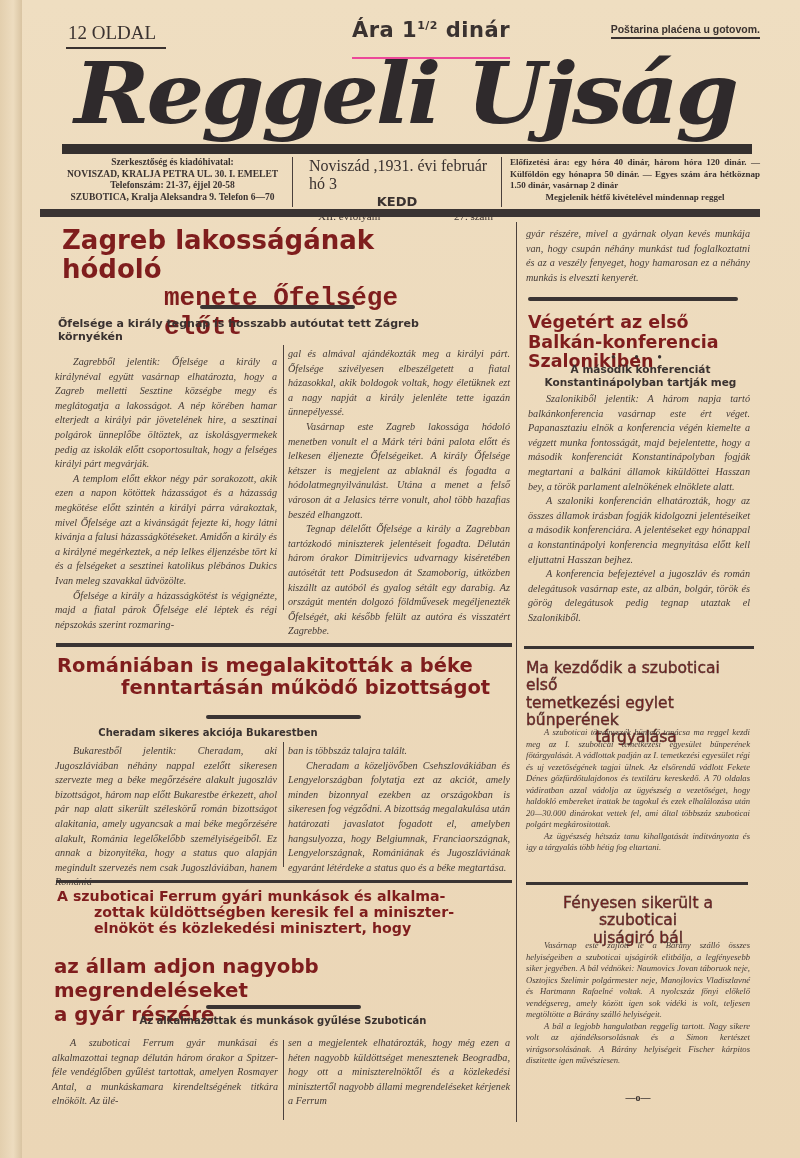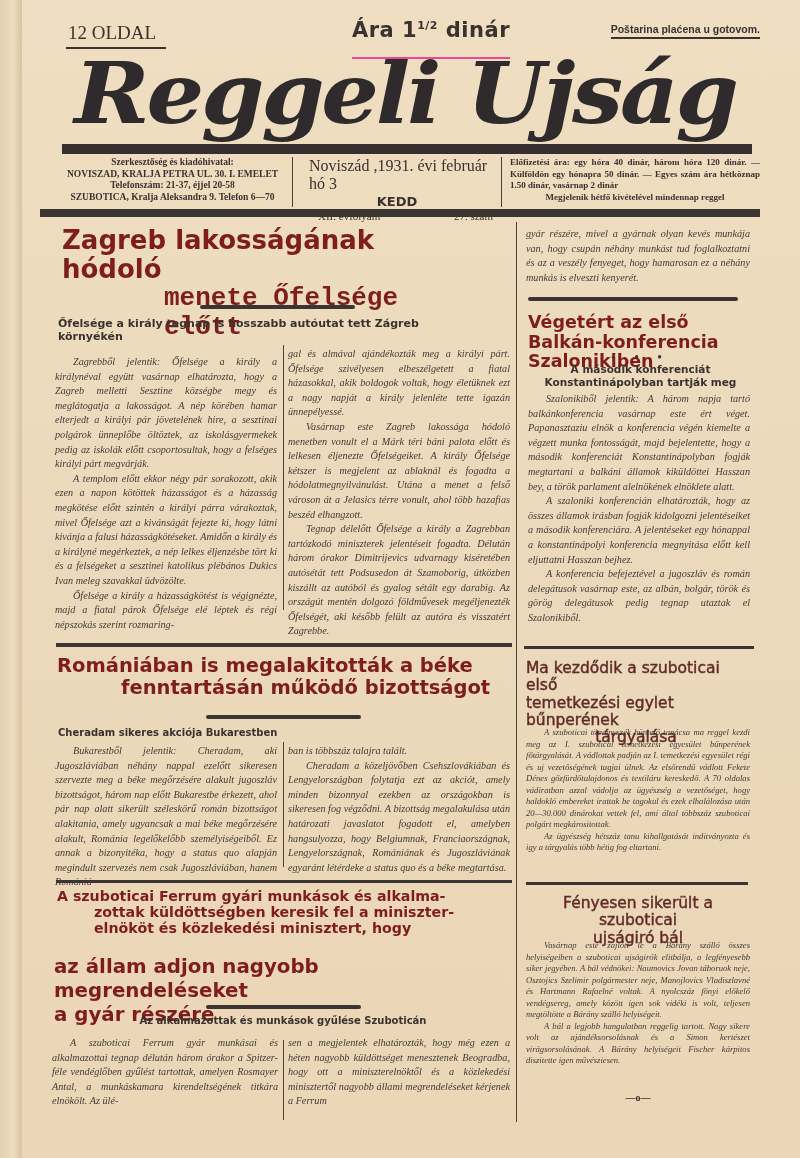--- a/index.html
+++ b/index.html
@@ -133,21 +133,21 @@
   <p>A szaloniki konferencián elhatározták, hogy az összes államok irásban fogják kidolgozni jelentéseiket a második konferenciára. A jelentéseket egy hónappal a konstantinápolyi konferencia megnyitása előtt kell eljuttatni Hasszan bejhez.</p>
   <p>A konferencia befejeztével a jugoszláv és román delegátusok vasárnap este, az albán, bolgár, török és görög delegátusok pedig tegnap utaztak el Szalonikiből.</p>
 </div>
 <div class="hline" style="left:524px; top:646px; width:230px; height:3px;"></div>
 
 <div class="h1" style="left:57px; top:655px; width:450px; font-size:19.5px;">
   <div>Romániában is megalakitották a béke</div>
   <div style="padding-left:64px;">fenntartásán működő bizottságot</div>
 </div>
 <div class="short-rule" style="left:206px; top:715px; width:155px;"></div>
-<div class="h-sub" style="left:58px; top:727px; width:300px; font-size:10px;">Cheradam sikeres akciója Bukarestben</div>
+<div class="h-sub" style="left:58px; top:727px; width:300px; font-size:10px;text-align:center;">Cheradam sikeres akciója Bukarestben</div>
 <div class="body-text" style="left:55px; top:744px; width:222px;">
   <p>Bukarestből jelentik: Cheradam, aki Jugoszláviában néhány nappal ezelőtt sikeresen szervezte meg a béke megőrzésére alakult jugoszláv bizottságot, három nap előtt Bukarestbe érkezett, ahol pár nap alatt sikerült széleskörű román bizottságot alakitania, amely ugyancsak a mai béke megőrzésére alakult, Románia legelőkelőbb személyiségeiből. Ez annak a bizonyitéka, hogy a status quo alapján megindult szervezés nem csak Jugoszláviában, hanem Romániá-</p>
 </div>
 <div class="body-text" style="left:288px; top:744px; width:222px;">
   <p style="text-indent:0">ban is többszáz talajra talált.</p>
   <p>Cheradam a közeljövőben Csehszlovákiában és Lengyelországban folytatja ezt az akciót, amely minden bizonnyal ezekben az országokban is sikeresen fog végződni. A bizottság megalakulása után határozati javaslatot fogadott el, amelyben hangsulyozza, hogy Belgiumnak, Franciaországnak, Lengyelországnak, Romániának és Jugoszláviának egyaránt létérdeke a status quo és a béke megtartása.</p>
 </div>
 <div class="hline" style="left:56px; top:880px; width:456px; height:3px;"></div>
 
 <div class="h1" style="left:526px; top:660px; width:224px; font-size:15.5px; font-weight:normal; -webkit-text-stroke:0.4px #3a3230;">

